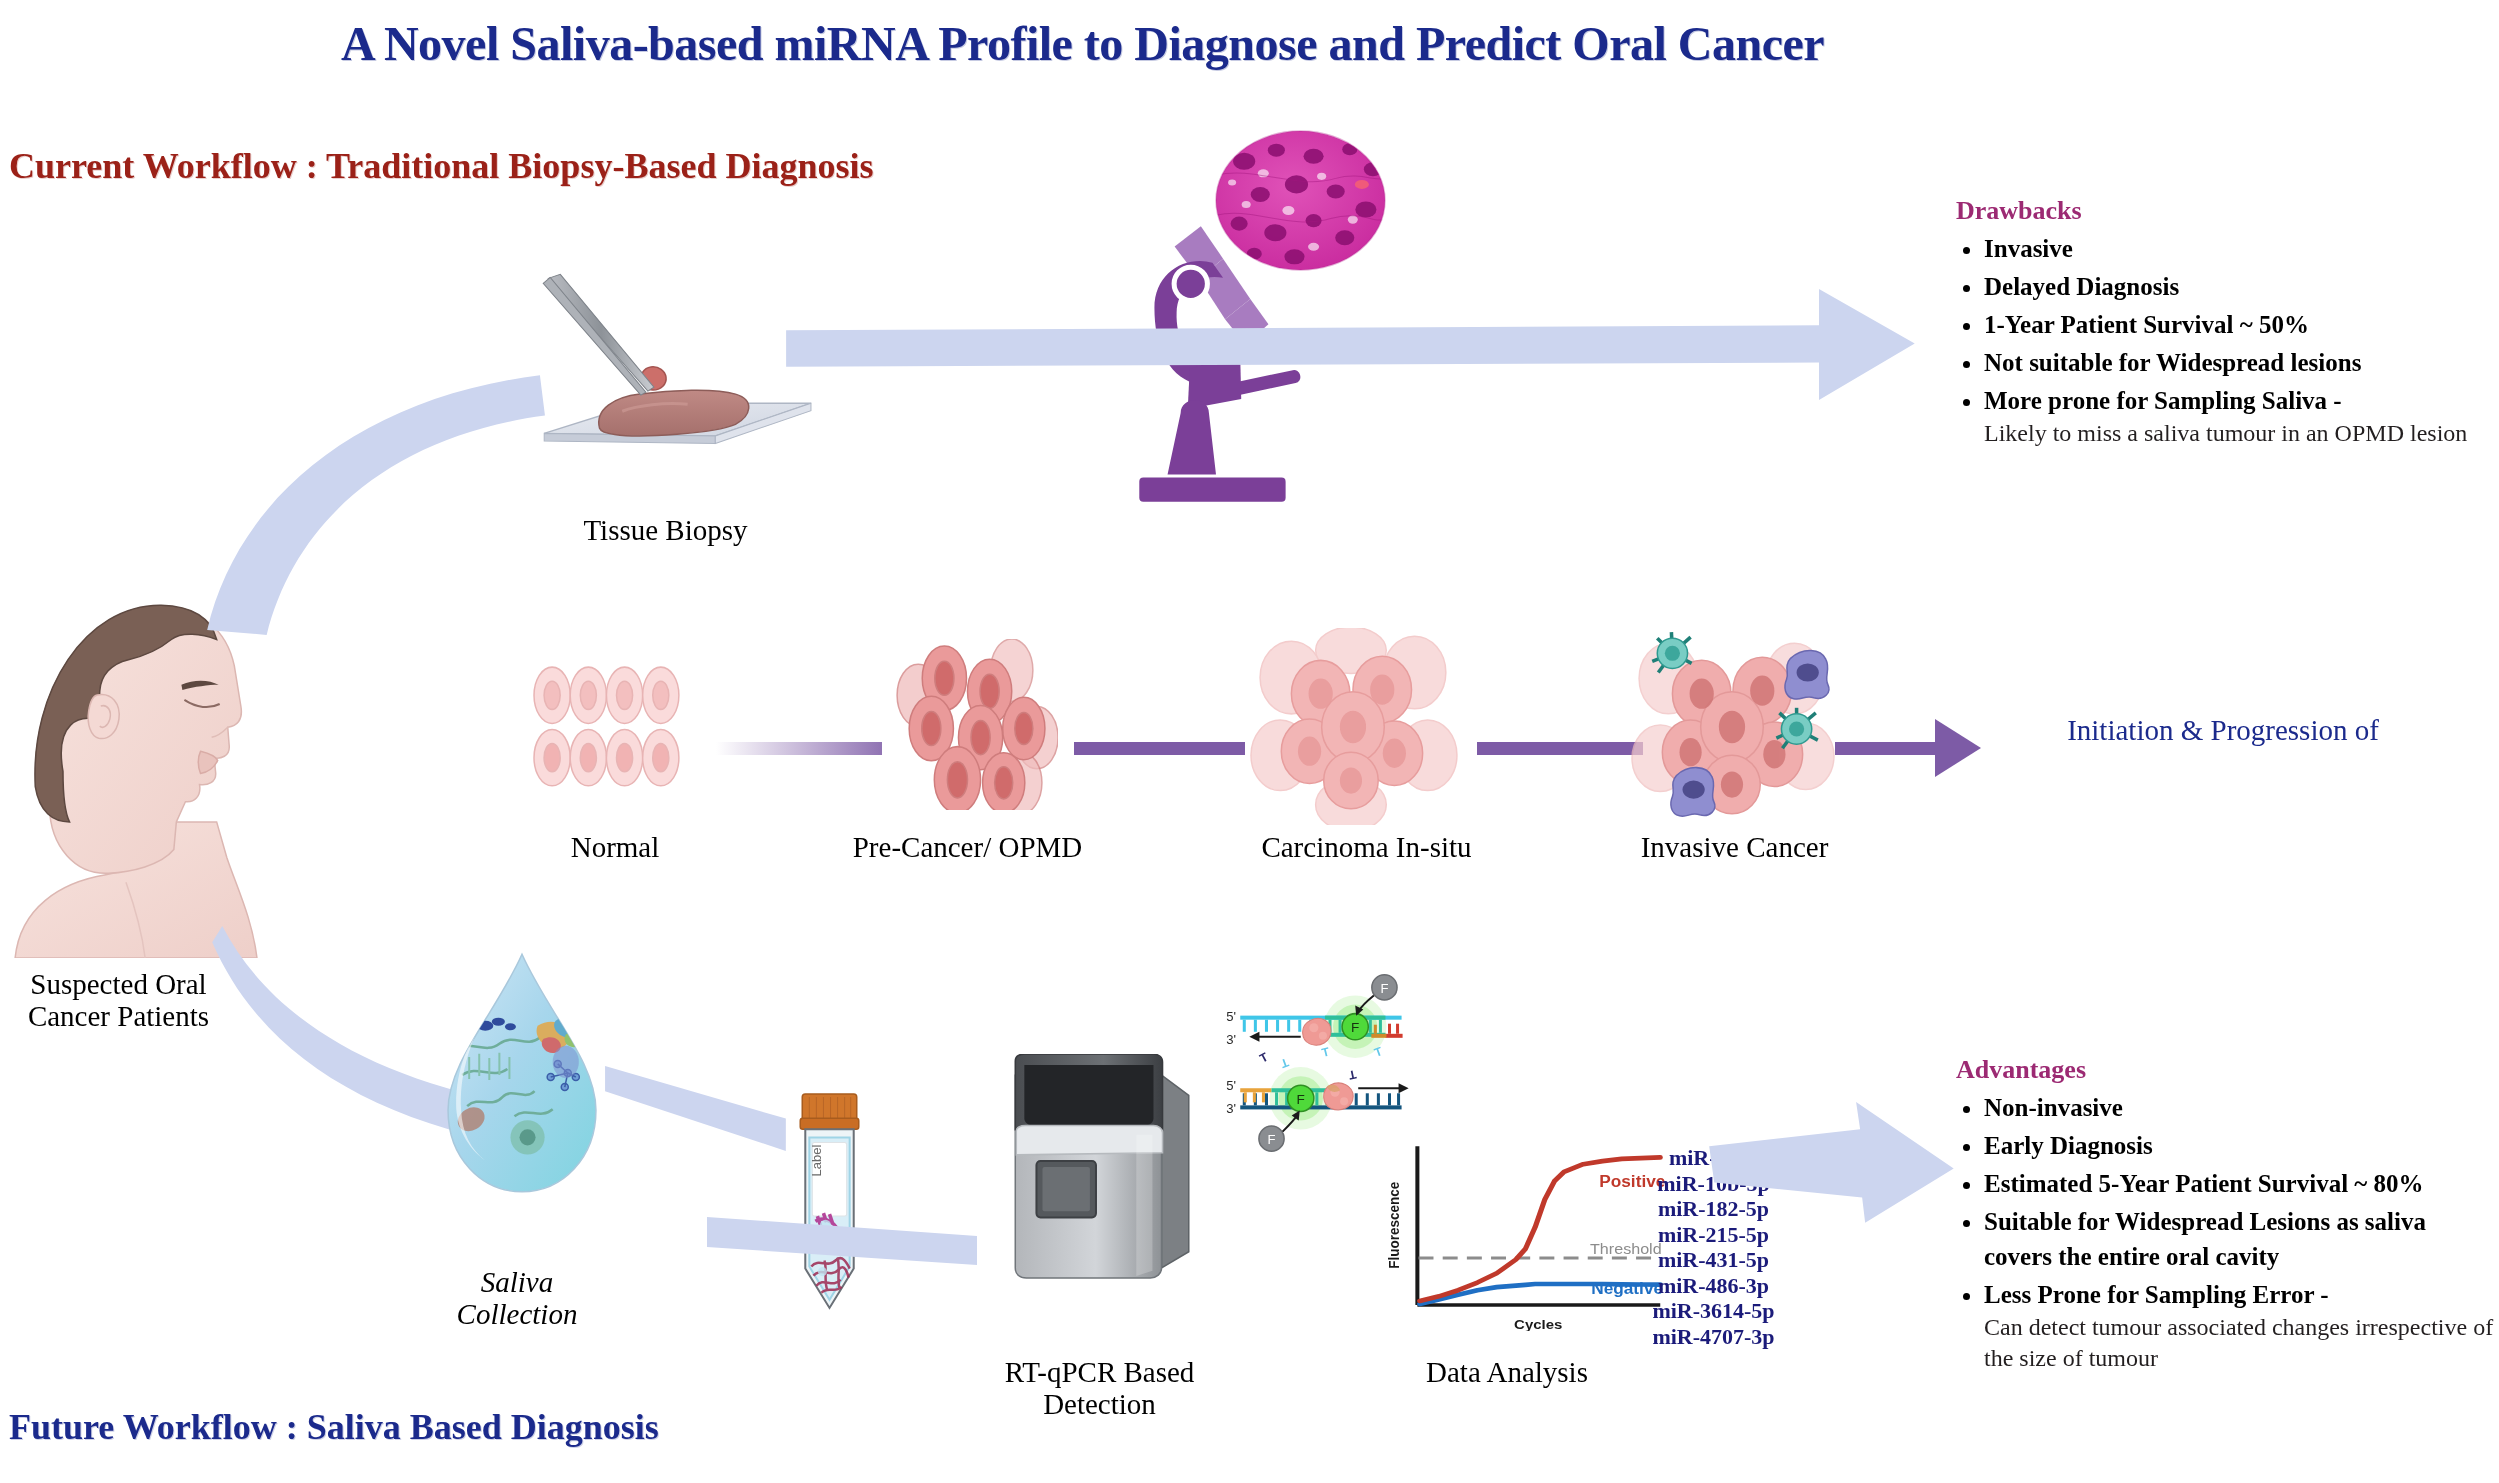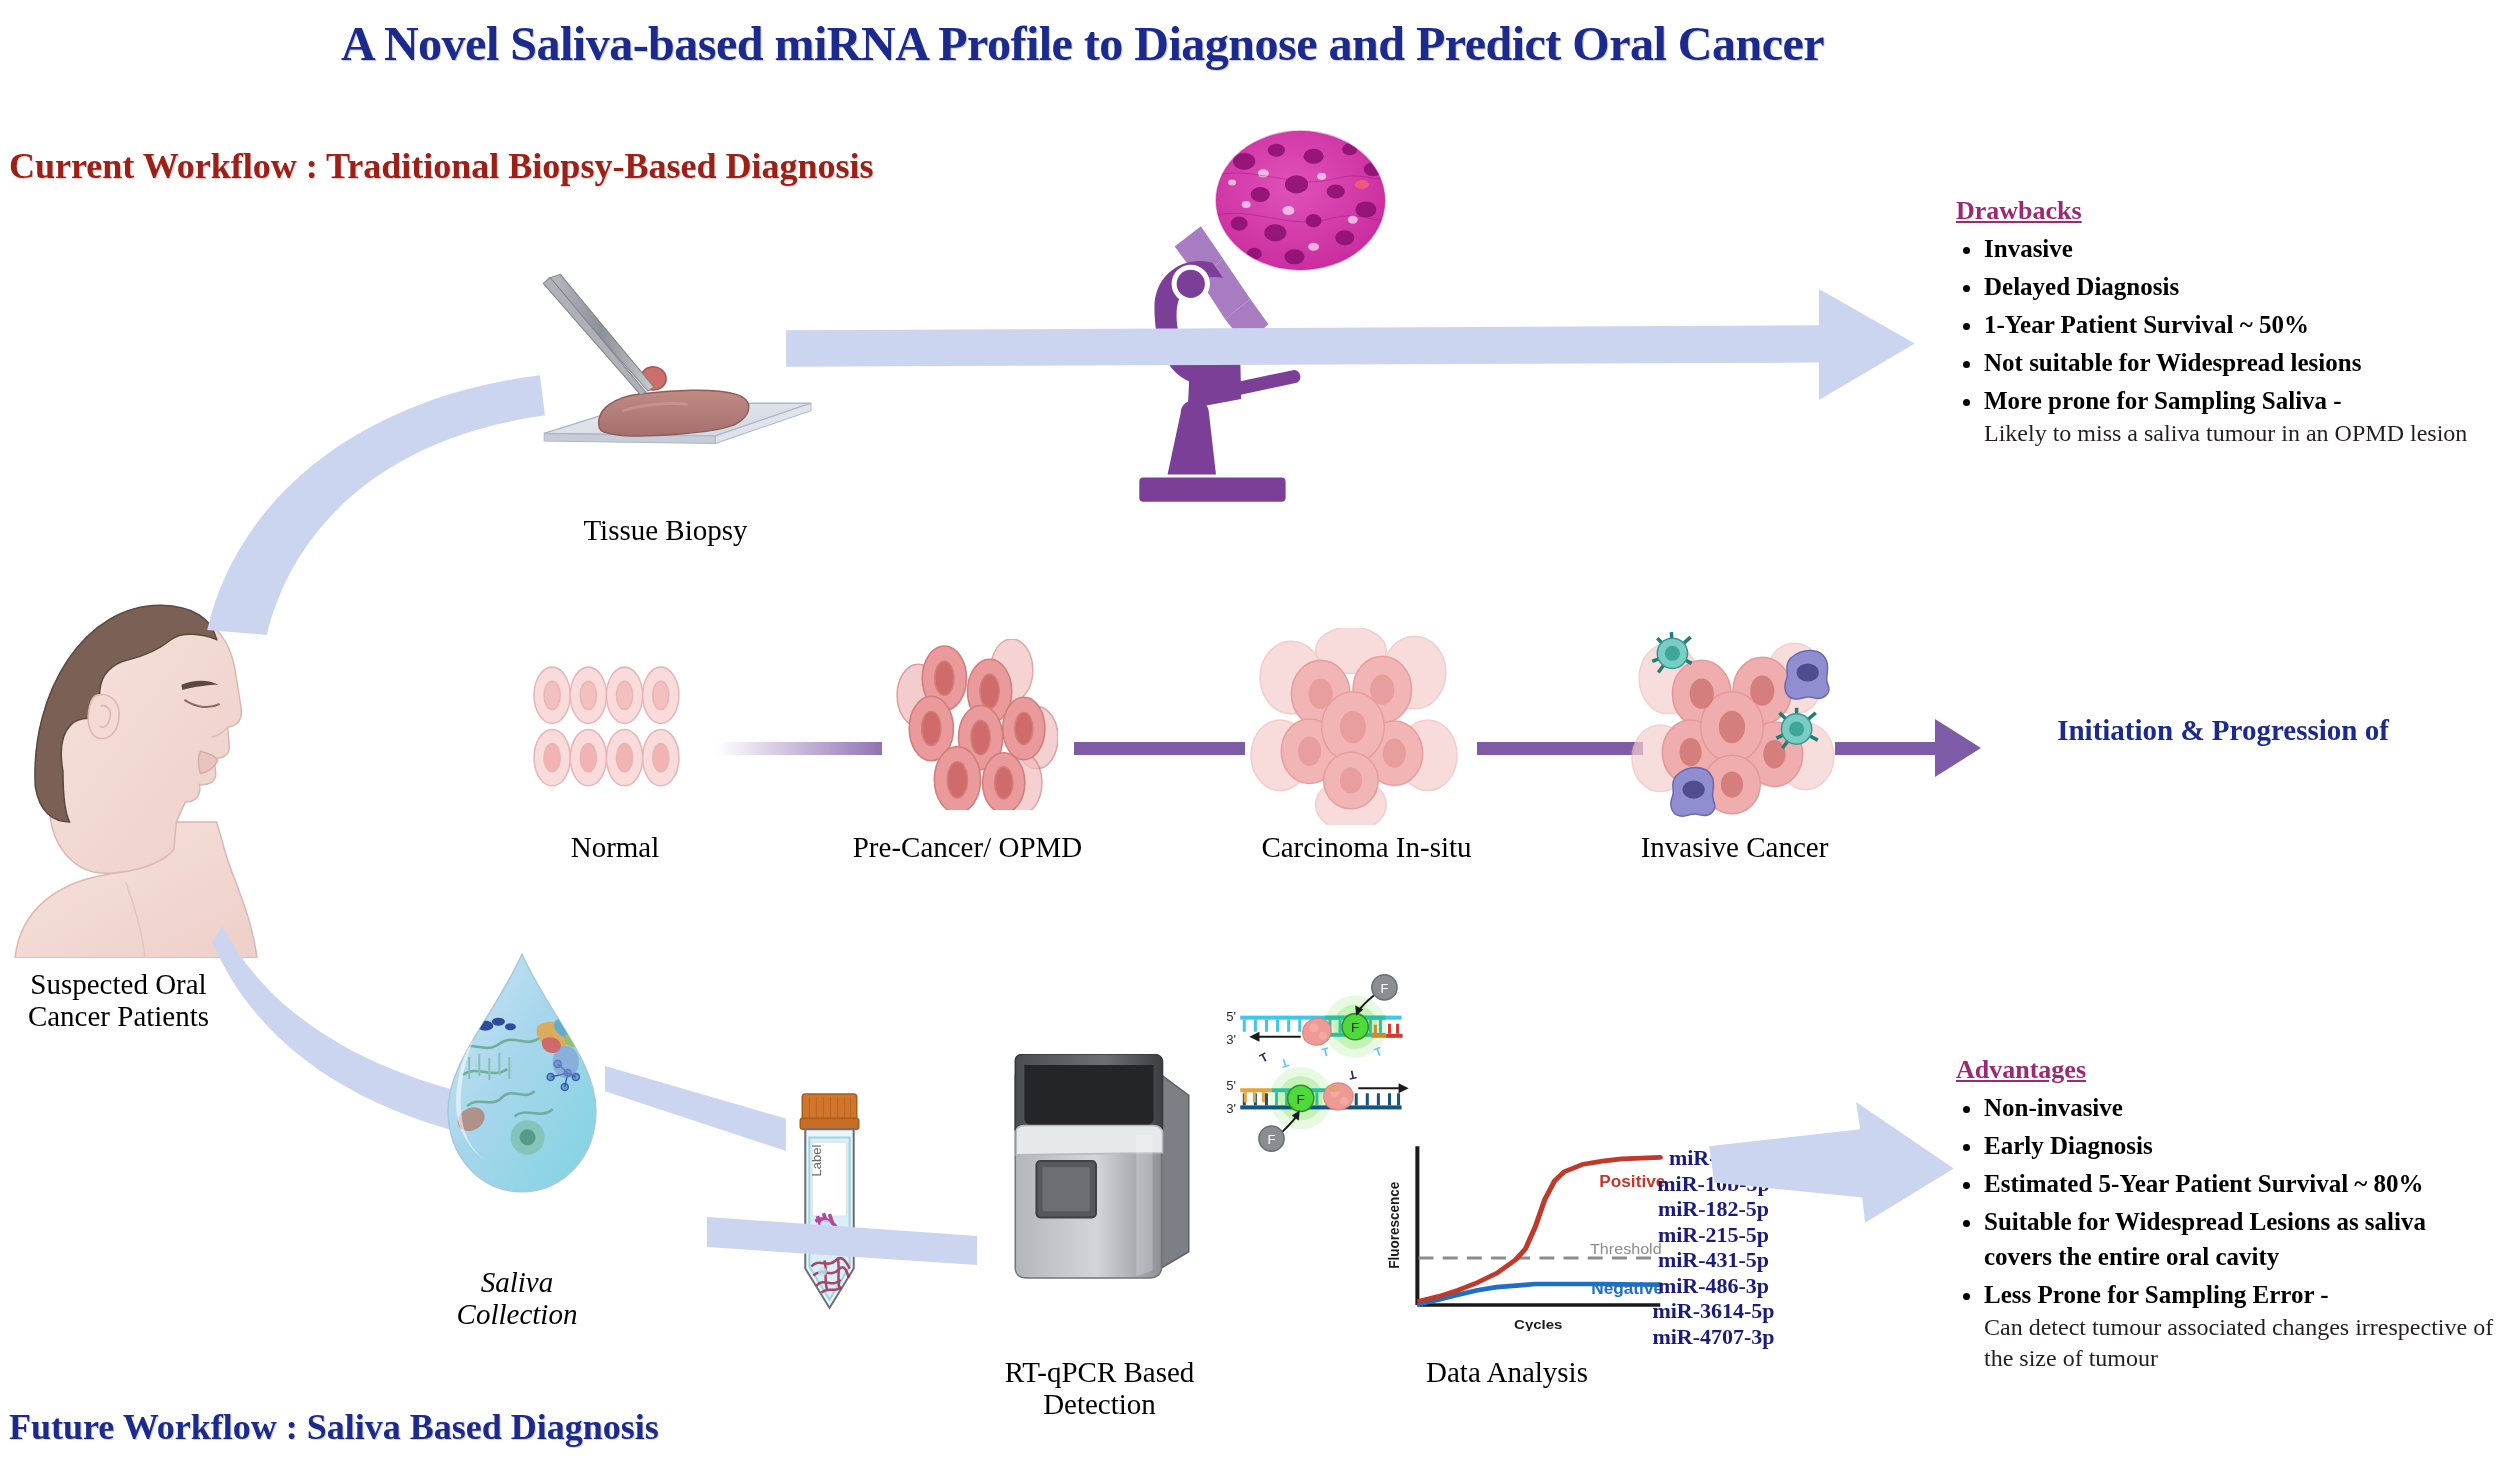--- a/index.html
+++ b/index.html
@@ -21,34 +21,34 @@
   }
   #future-workflow-heading{
     left:9px;top:1406px;font-size:36px;font-weight:bold;color:#1b2a8c;
     text-shadow:1px 1px 0 rgba(27,42,140,.22);
   }
 
   
   .stage-label{font-size:29px;color:#000;text-align:center;line-height:1.12;}
 
   
-  .panel-heading{font-size:26px;font-weight:bold;color:#9c2a73;margin-bottom:5px;text-decoration:underline;}
+  .panel-heading{font-size:26px;font-weight:bold;color:#9c2a73;margin-bottom:5px;}
   .panel ul{margin:0;padding-left:28px;list-style:disc;}
   .panel li{font-size:25px;font-weight:bold;color:#000;line-height:1.40;margin-bottom:3px;}
   .panel li .sub{display:block;font-weight:normal;color:#231f20;font-size:24px;line-height:1.30;}
 
   
   .prog-bar{background:#7d5ba6;height:13px;}
   .prog-grad{height:13px;background:linear-gradient(90deg,rgba(125,91,166,0) 0%,rgba(125,91,166,.85) 100%);}
   .prog-arrowhead{
     width:0;height:0;border-top:29px solid transparent;border-bottom:29px solid transparent;
     border-left:46px solid #7d5ba6;
   }
   #progression-outcome{
-    font-size:29px;font-weight:bold;color:#1b2a8c;text-align:center;line-height:1.22;
+    font-size:29px;font-weight:normal;color:#1b2a8c;text-align:center;line-height:1.22;
   }
 
   
   .swoosh{fill:#ccd5ef;}
 
   
   #qpcr-chart{width:282px;height:192px;}
   .ax-label{font-family:"Liberation Sans",sans-serif;font-weight:bold;font-size:26px;fill:#1a1a1a;}
   .series-label{font-family:"Liberation Sans",sans-serif;font-weight:bold;font-size:30px;}
   .thr-label{font-family:"Liberation Sans",sans-serif;font-size:28px;fill:#8c8c8c;}

